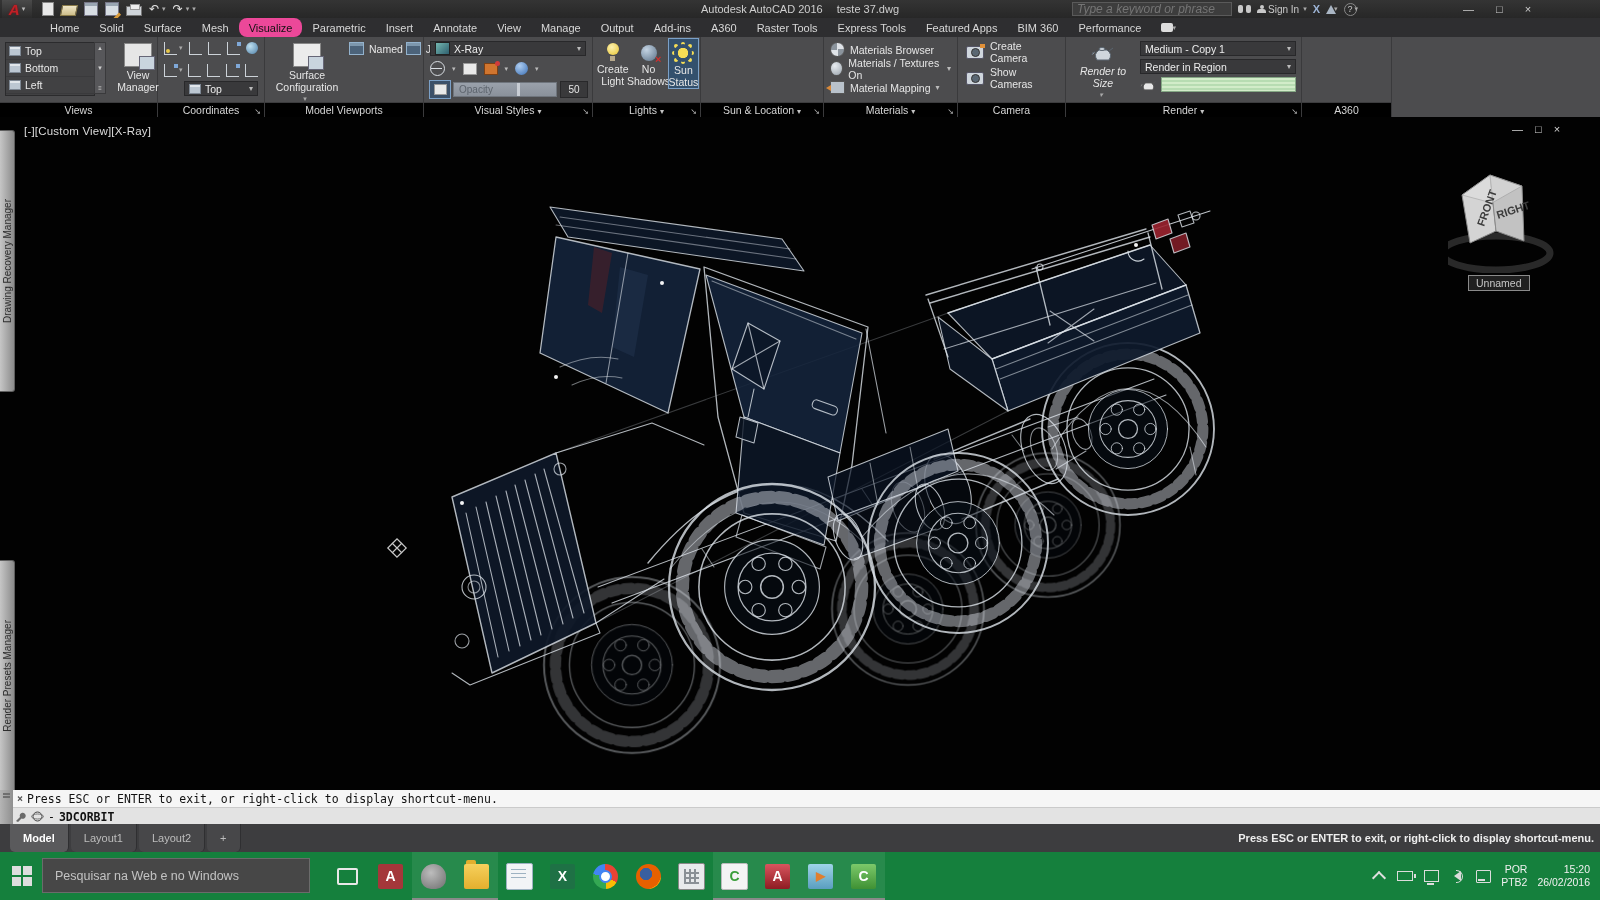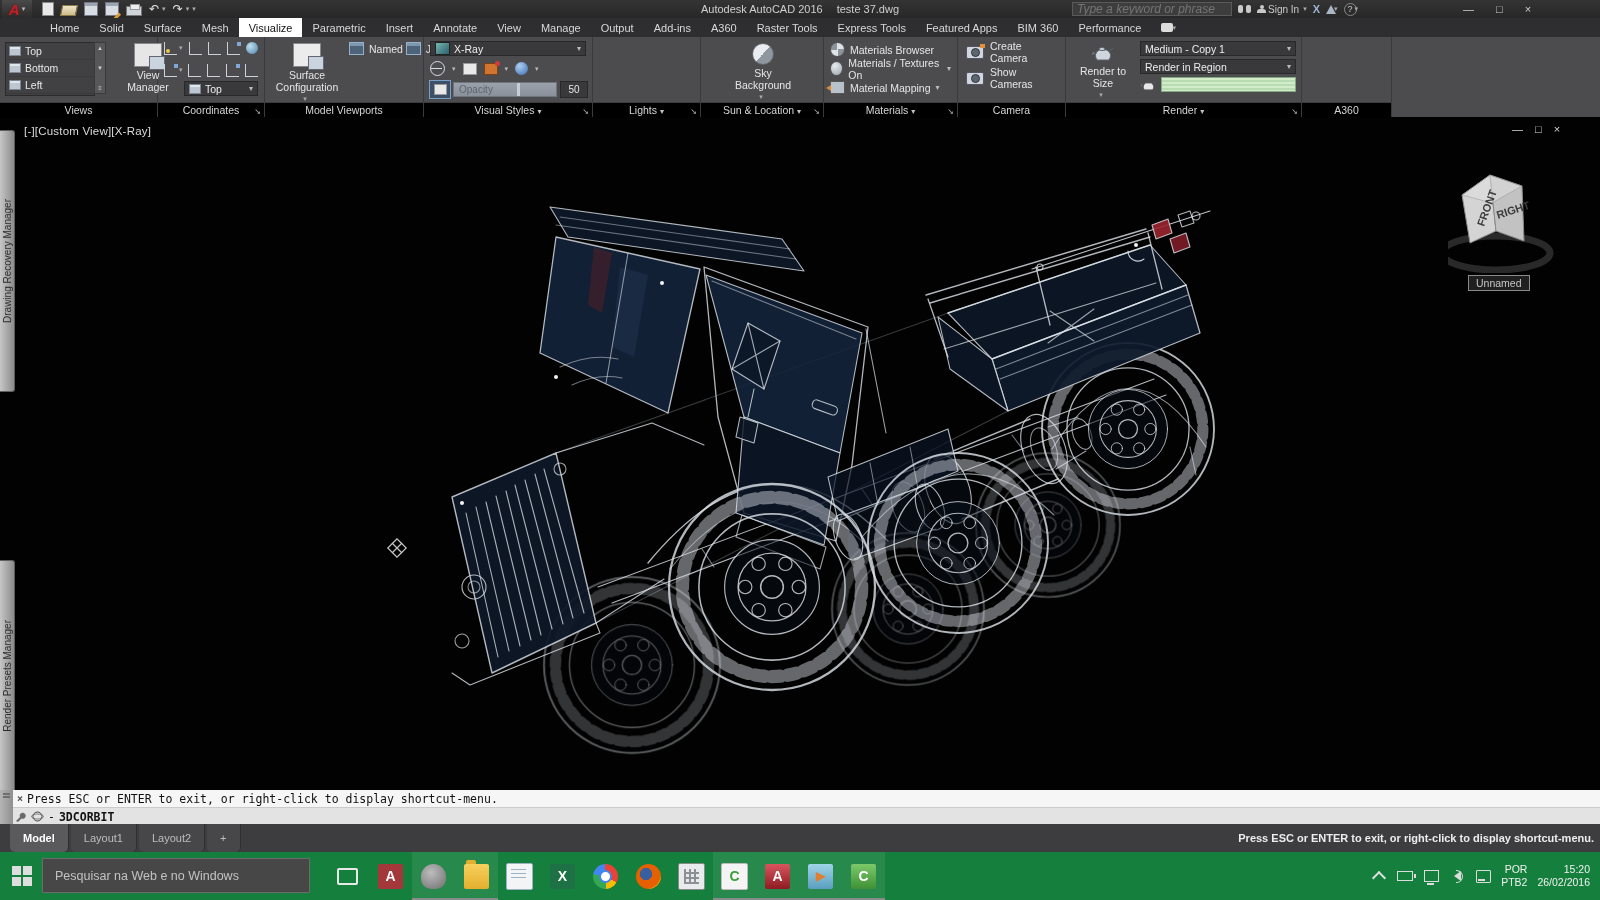--- a/index.html
+++ b/index.html
@@ -31,42 +31,42 @@
   .person::before{content:"";position:absolute;left:2.5px;top:0;width:4px;height:4px;border-radius:50%;background:#c9c9c9;}
   .person::after{content:"";position:absolute;left:0;top:4.5px;width:9px;height:4px;border-radius:3px 3px 0 0;background:#c9c9c9;}
   .xglyph{color:#9db4d6;font-weight:bold;font-size:11px;}
   .atri{width:0;height:0;border-left:5px solid transparent;border-right:5px solid transparent;border-bottom:9px solid #aab6c4;}
   .qglyph{color:#c9c9c9;border:1px solid #888;border-radius:50%;width:11px;height:11px;font-size:9px;display:flex;align-items:center;justify-content:center;}
   #winbtns{position:absolute;left:1455px;top:0;height:18px;display:flex;align-items:center;gap:22px;color:#cfcfcf;font-size:11px;padding-left:8px;}
   #winbtns span{cursor:default;}
   
   #tabrow{position:absolute;left:0;top:18px;width:1600px;height:19px;background:#2e2e30;display:flex;align-items:stretch;padding-left:40px;box-sizing:border-box;}
   .rtab{display:flex;align-items:center;padding:0 10px;font-size:11px;color:#d8d8d8;}
-  .rtab.active{background:#ffffff;color:#121212;}
+  .rtab.active{background:#ec4899;color:#121212;border-radius:8px;}
   #tabrow-extra{display:flex;align-items:center;margin-left:10px;gap:3px;}
   .cam-sq{width:12px;height:9px;background:#ddd;border-radius:2px;}
   
   #ribbon{position:absolute;left:0;top:37px;width:1600px;height:80px;background:#4c4c4e;}
   .panel{position:absolute;top:0;height:80px;border-right:1px solid #3a3a3c;box-sizing:border-box;}
   .pbody{position:absolute;left:0;right:0;top:0;height:66px;}
   .pfoot{position:absolute;left:0;right:0;bottom:0;height:14px;background:#000000;border-top:1px solid #3c3c3e;color:#d5d5d5;font-size:10.5px;display:flex;align-items:center;justify-content:center;gap:3px;}
   .dar::after{content:"▾";font-size:8px;color:#c4c4c4;}
   .launcher{position:absolute;right:3px;bottom:1px;font-size:8px;color:#b8b8b8;}
   .launcher::after{content:"↘";}
   .bigbtn{display:flex;flex-direction:column;align-items:center;justify-content:flex-start;color:#e6e6e6;font-size:10.5px;line-height:1.15;text-align:center;gap:2px;padding-top:4px;}
   .bigbtn.selected{background:#33506d;outline:1px solid #7ba0c7;}
   .dd{background:#39393b;border:1px solid #28282a;color:#ececec;font-size:10.5px;height:15px;display:flex;align-items:center;padding:0 4px;gap:4px;box-sizing:border-box;}
   .dd .grow{flex:1;}
   .dd .dda{font-size:8px;color:#bbb;}
   
   #p-views .viewlist{position:absolute;left:5px;top:5px;width:88px;height:52px;background:#414143;border:1px solid #2b2b2d;}
   .viewrow{height:16px;display:flex;align-items:center;gap:4px;padding:0 3px;font-size:10.5px;color:#e8e8e8;border-bottom:1px solid #3a3a3c;}
   .cubei{width:10px;height:8px;background:#bcc7d2;border:1px solid #7d8793;box-shadow:inset 0 2px 0 rgba(255,255,255,.55);flex:0 0 auto;}
   #p-views .scrollcol{position:absolute;left:94px;top:5px;width:12px;height:52px;background:#57575a;border:1px solid #3a3a3c;display:flex;flex-direction:column;align-items:center;justify-content:space-between;color:#cfcfcf;font-size:6px;padding:2px 0;box-sizing:border-box;}
-  #p-views .vm{position:absolute;left:124px;top:2px;width:48px;}
+  #p-views .vm{position:absolute;left:114px;top:2px;width:48px;}
   .vm-icon{width:26px;height:22px;position:relative;background:#e6e6e6;border:1px solid #888;}
   .vm-icon::after{content:"";position:absolute;right:-4px;bottom:-4px;width:14px;height:12px;background:#c9d4de;border:1px solid #667;}
   
   .axrow{display:flex;align-items:center;gap:6px;padding:2px 6px;height:18px;}
   .ax{width:12px;height:12px;border-left:1.6px solid #ccd2d8;border-bottom:1.6px solid #ccd2d8;position:relative;}
   .ax.dot::after{content:"";position:absolute;left:1px;bottom:1px;width:4px;height:4px;border-radius:50%;background:#e8c84a;}
   .ax.blue::after{content:"";position:absolute;right:-1px;top:0px;width:4px;height:4px;background:#7fa8d8;}
   .ax.globe{border:none;border-radius:50%;background:radial-gradient(circle at 35% 35%,#bfe0ef,#4d7fa8);}
   #p-coords .dd{position:absolute;left:26px;top:44px;width:74px;}
   
@@ -100,21 +100,21 @@
   
   .matrow{display:flex;align-items:center;gap:5px;height:19px;padding:0 6px;font-size:10.5px;color:#e6e6e6;}
   .arr{display:none;font-size:8px;color:#bbb;}
   .has-arrow .arr{display:inline;}
   
   .camrow{display:flex;align-items:center;gap:6px;height:22px;padding:0 8px;font-size:10.5px;color:#e6e6e6;margin-top:4px;}
   .ic-cam{width:16px;height:11px;background:#cfd6dd;border:1px solid #556;border-radius:2px;position:relative;flex:0 0 auto;}
   .ic-cam::before{content:"";position:absolute;left:4px;top:1.5px;width:7px;height:7px;border-radius:50%;background:#5a6773;border:1px solid #333;}
   .ic-cam.orange::after{content:"";position:absolute;right:-2px;top:-3px;width:5px;height:4px;background:#e09038;}
   
-  #p-render .bigbtn{position:absolute;left:6px;top:2px;width:62px;}
+  #p-render .bigbtn{position:absolute;left:6px;top:2px;width:62px;font-style:italic;}
   #p-render .rcol{position:absolute;left:74px;top:4px;width:156px;display:flex;flex-direction:column;gap:3px;}
   .progrow{display:flex;align-items:center;gap:4px;}
   .progress{flex:1;height:13px;border:1px solid #85a885;background:repeating-linear-gradient(180deg,#d2ecc9 0 2px,#b7dcb2 2px 4px);}
   
   #p-a360 .row{display:flex;gap:6px;padding:2px 6px;}
   #p-a360 .bigbtn{width:38px;}
   
   #workspace{position:absolute;left:0;top:117px;width:1600px;height:673px;background:#020202;overflow:hidden;}
   #vp-label{position:absolute;left:24px;top:8px;color:#dcdcdc;font-size:11.5px;letter-spacing:.2px;}
   #vp-controls{position:absolute;left:1512px;top:6px;display:flex;gap:12px;color:#d8d8d8;font-size:11px;}
@@ -404,35 +404,48 @@
         </div>
       </div>
       <div class="pfoot">
           <span>Visual Styles</span>
           <span class="dar"></span>
         </div>
       <span class="launcher"></span>
     </div>
 
     <div class="panel" id="p-lights" style="left:593px;width:108px;">
+      <div class="pbody">
+        <div class="row">
+
+            <div class="bigbtn" data-icon="bulb">
+              <span class="licon"></span>
+              <span>Create Light</span>
+            </div>
+
+            <div class="bigbtn" data-icon="sphere">
+              <span class="licon"></span>
+              <span>No Shadows</span>
+            </div>
+
+            <div class="bigbtn selected" data-icon="sun">
+              <span class="licon"></span>
+              <span>Sun Status</span>
+            </div>
+
+        </div>
+      </div>
       <div class="pfoot">
           <span>Lights</span>
           <span class="dar"></span>
         </div>
       <span class="launcher"></span>
     </div>
 
     <div class="panel" id="p-sun" style="left:701px;width:123px;">
-      <div class="pbody">
-        <div class="bigbtn">
-          <span class="ic-sky"></span>
-          <span>Sky Background</span>
-          <span class="qdar">▾</span>
-        </div>
-      </div>
       <div class="pfoot">
           <span>Sun &amp; Location</span>
           <span class="dar"></span>
         </div>
       <span class="launcher"></span>
     </div>
 
     <div class="panel" id="p-mats" style="left:824px;width:134px;">
       <div class="pbody" style="padding-top:3px;">
 

